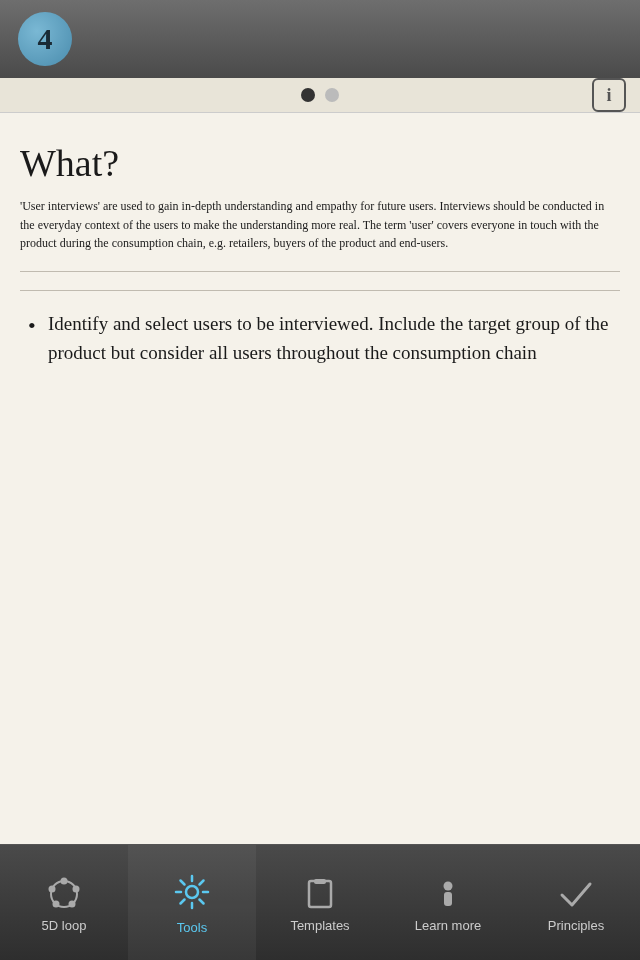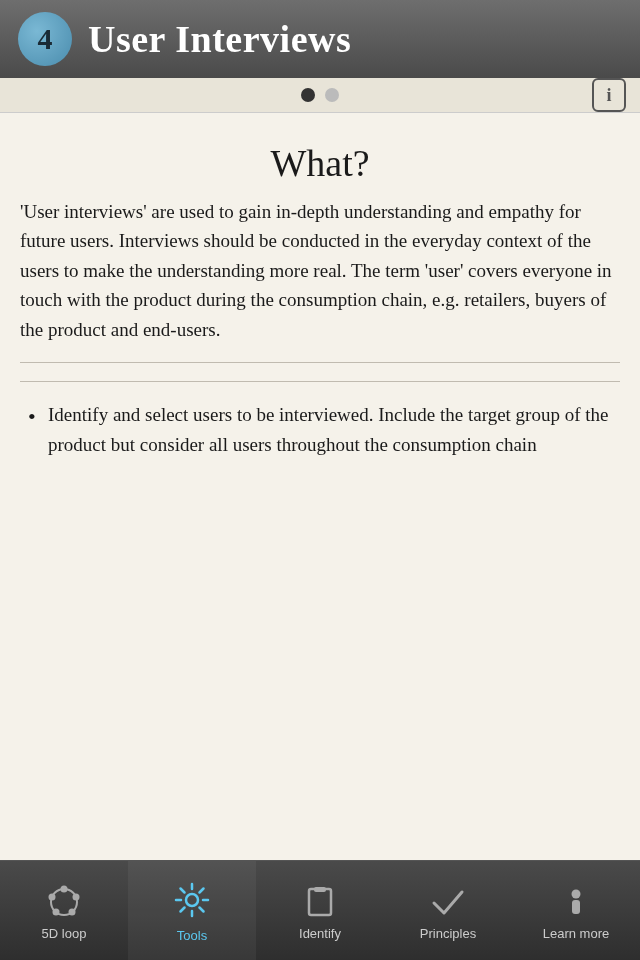--- a/index.html
+++ b/index.html
@@ -111,25 +111,24 @@
       margin-bottom: 10px;
     }
 
     .section-title {
       font-size: 38px;
       font-weight: normal;
       color: #1a1a1a;
       font-family: Georgia, serif;
       margin-bottom: 12px;
       margin-top: 10px;
-      text-align: center;
     }
 
     .section-text {
-      font-size: 19px;
+      font-size: 12px;
       line-height: 1.55;
       color: #1a1a1a;
       font-family: Georgia, serif;
     }
 
     .divider {
       border: none;
       border-top: 1px solid #c0bbb0;
       margin: 18px 0;
     }
@@ -155,21 +154,21 @@
       top: 0;
       font-size: 22px;
       line-height: 1.5;
     }
 
     
     .bottom-nav {
       background: #3a3a3a;
       background: linear-gradient(180deg, #4a4a4a 0%, #2e2e2e 100%);
       display: flex;
-      height: 100px;
+      height: 116px;
       border-top: 1px solid #555;
     }
 
     .nav-item {
       flex: 1;
       display: flex;
       flex-direction: column;
       align-items: center;
       justify-content: center;
       gap: 4px;
@@ -198,21 +197,20 @@
 
     .nav-label.active-label {
       color: #5bc8f0;
     }
   </style>
 </head>
 <body>
 
 <div class="header">
   <div class="header-number">4</div>
-  <span class="header-title">User Interviews</span>
 </div>
 
 <div class="indicator-bar">
   <div class="indicator-dots">
     <div class="dot dot-active"></div>
     <div class="dot dot-inactive"></div>
   </div>
   <div class="info-btn">i</div>
 </div>
 
@@ -280,37 +278,37 @@
   </div>
 
   <div class="nav-item">
     <div class="nav-icon">
       <svg width="36" height="36" viewBox="0 0 36 36">
 
         <rect x="7" y="5" width="22" height="26" rx="2" fill="none" stroke="#aaaaaa" stroke-width="2.5"></rect>
         <rect x="12" y="3" width="12" height="5" rx="2" fill="#aaaaaa"></rect>
       </svg>
     </div>
-    <span class="nav-label">Identify</span>
-  </div>
-
-  <div class="nav-item">
-    <div class="nav-icon">
-      <svg width="36" height="36" viewBox="0 0 36 36">
-
-        <polyline points="4,19 14,29 32,8" fill="none" stroke="#aaaaaa" stroke-width="3" stroke-linecap="round" stroke-linejoin="round"></polyline>
-      </svg>
-    </div>
-    <span class="nav-label">Principles</span>
+    <span class="nav-label">Templates</span>
   </div>
 
   <div class="nav-item">
     <div class="nav-icon">
       <svg width="36" height="36" viewBox="0 0 36 36">
 
         <circle cx="18" cy="10" r="4.5" fill="#aaaaaa"></circle>
         <rect x="14" y="16" width="8" height="14" rx="3" fill="#aaaaaa"></rect>
       </svg>
     </div>
     <span class="nav-label">Learn more</span>
   </div>
 
+  <div class="nav-item">
+    <div class="nav-icon">
+      <svg width="36" height="36" viewBox="0 0 36 36">
+
+        <polyline points="4,19 14,29 32,8" fill="none" stroke="#aaaaaa" stroke-width="3" stroke-linecap="round" stroke-linejoin="round"></polyline>
+      </svg>
+    </div>
+    <span class="nav-label">Principles</span>
+  </div>
+
 </div>
 
 </body></html>

